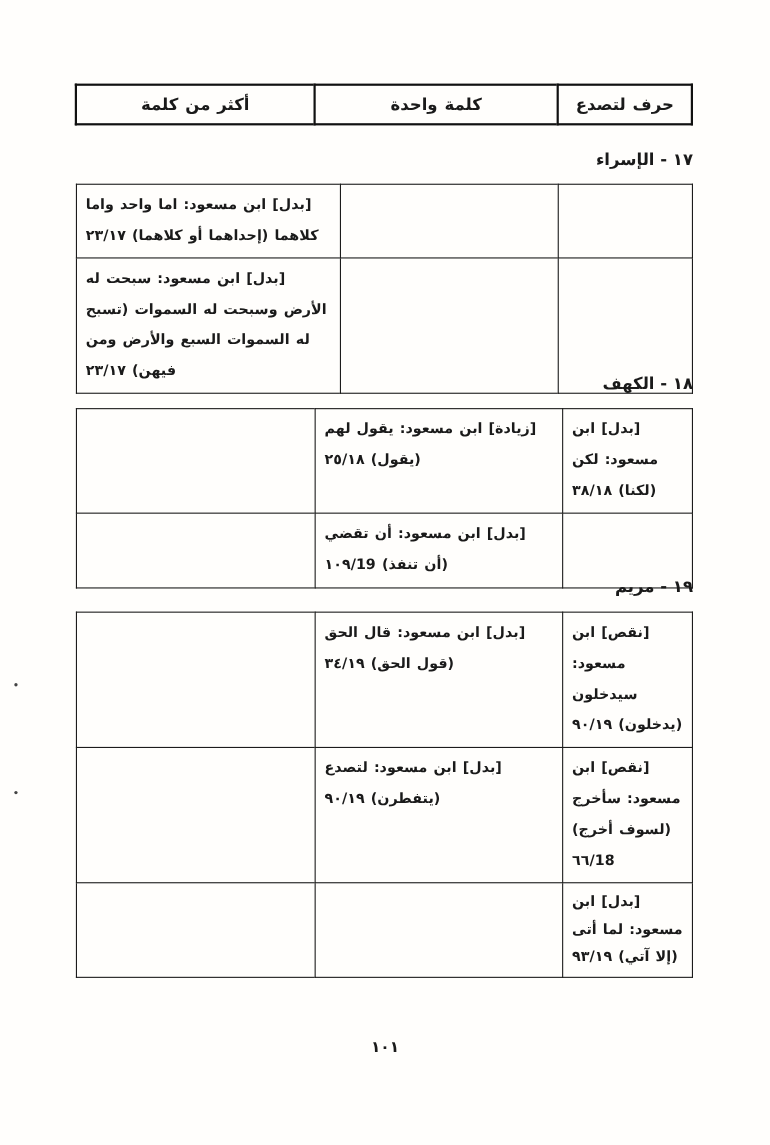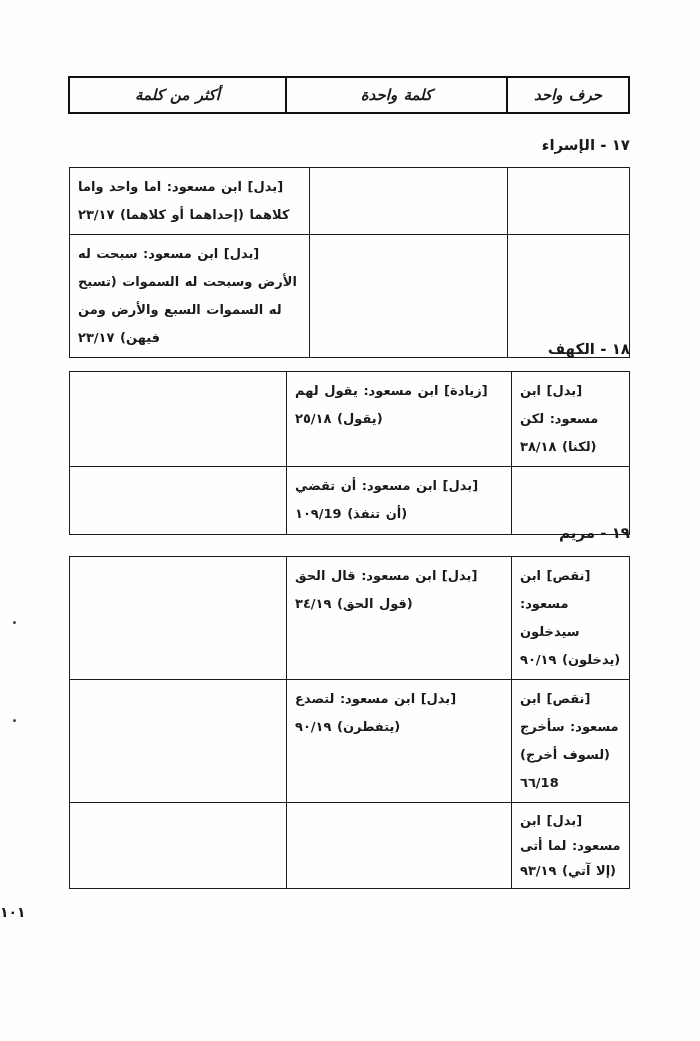--- a/index.html
+++ b/index.html
@@ -8,37 +8,37 @@
     font-family:"DejaVu Sans",sans-serif;
     color:#1a1a1a;direction:rtl;
   }
   .sheet{position:relative;width:700px;height:1041px;background:#fffefc;overflow:hidden;}
 
   table{border-collapse:collapse;table-layout:fixed;position:absolute;right:70px;width:560px;}
   td{border:1.6px solid #1c1c1c;vertical-align:top;padding:5px 8px;
      font-size:13px;font-weight:700;line-height:28px;text-align:left;
      word-spacing:1px;}
   .hdr td{border:2px solid #111;height:30px;vertical-align:middle;
-     text-align:center;font-size:15px;font-weight:700;padding:2px 4px;line-height:20px;font-style:italic;}
+     text-align:center;font-size:15px;font-weight:700;padding:2px 4px;line-height:20px;}
 
   .t-header{top:76px;}
   .t-isra{top:167px;}
   .t-kahf{top:371px;}
   .t-maryam{top:556px;}
 
   .section-title{
     position:absolute;right:70px;width:560px;text-align:right;
     font-size:15px;font-weight:700;letter-spacing:0.5px;
   }
   .st-isra{top:136px;}
   .st-kahf{top:340px;}
   .st-maryam{top:524px;}
 
   .page-number{
-    position:absolute;top:904px;right:0;width:700px;text-align:left;
+    position:absolute;top:944px;right:0;width:700px;text-align:center;
     font-size:14px;font-weight:700;
   }
 
   .speck{position:absolute;width:3px;height:3px;border-radius:50%;background:#444;}
   .speck1{top:621px;left:13px;}
   .speck2{top:719px;left:13px;}
 
   
   .t-isra .r1 td{height:53px;}
   .t-isra .r2 td{height:86px;}
@@ -54,21 +54,21 @@
 <div class="sheet">
 
   <table class="t-header hdr">
     <colgroup>
         <col style="width:122px">
         <col style="width:221px">
         <col style="width:217px">
       </colgroup>
     <tbody>
         <tr>
-      <td>حرف واحد</td>
+      <td>حرف لتصدع</td>
       <td>كلمة واحدة</td>
       <td>أكثر من كلمة</td>
     </tr>
   </tbody>
     </table>
 
   <div class="section-title st-isra">١٧ - الإسراء</div>
   <table class="t-isra">
     <colgroup>
         <col style="width:122px">

